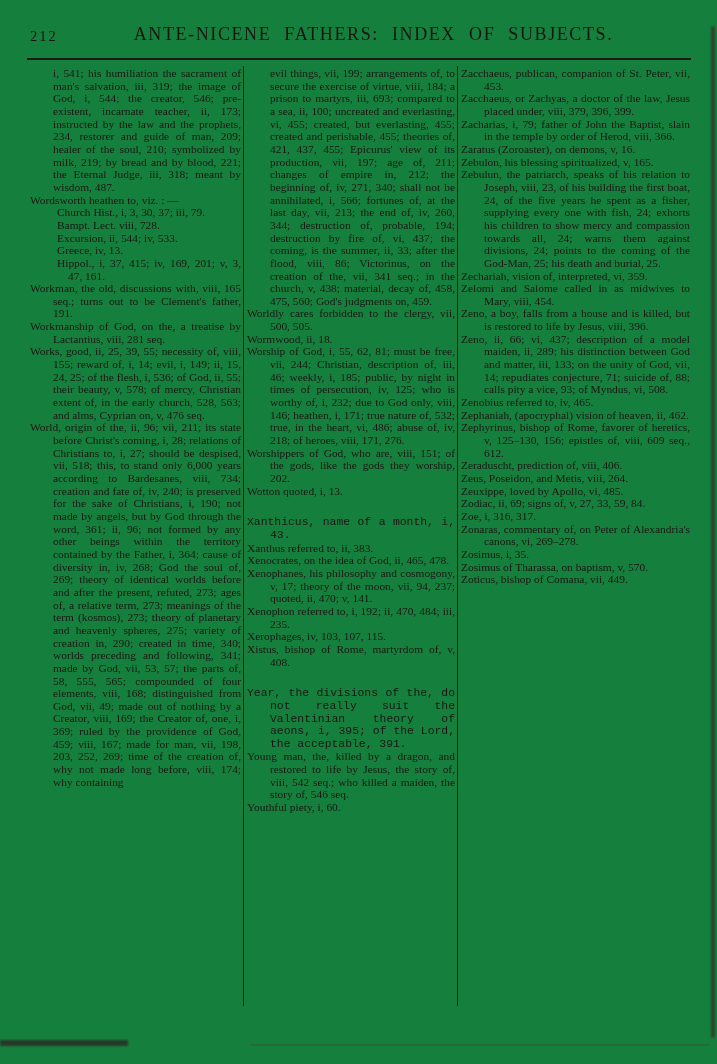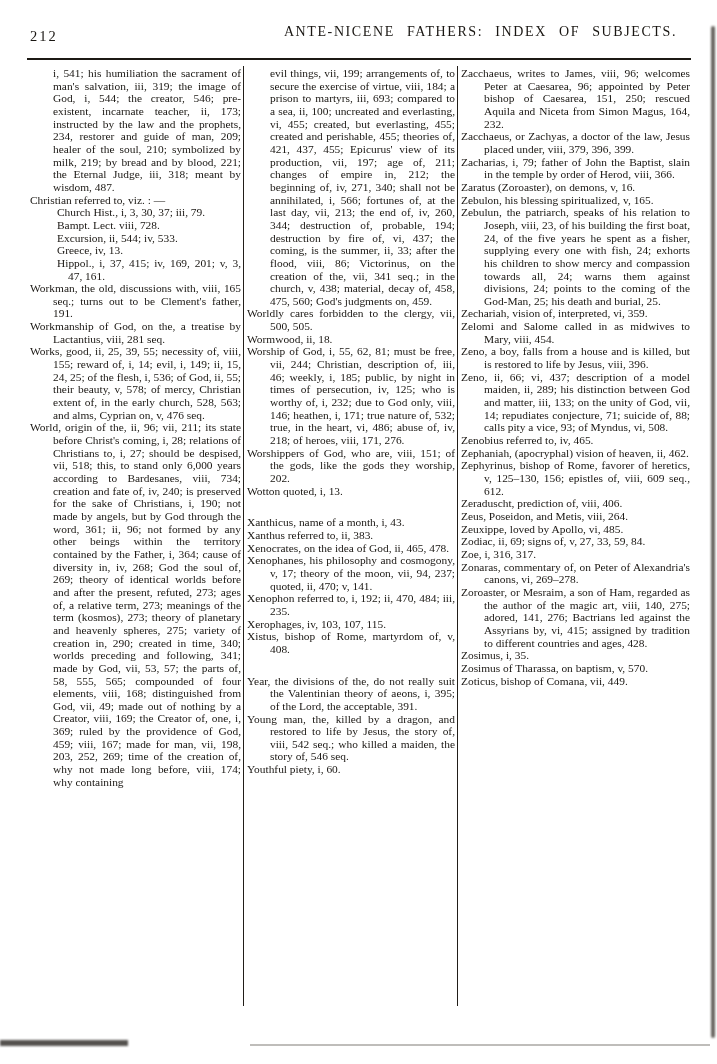--- a/index.html
+++ b/index.html
@@ -4,37 +4,37 @@
 <style>
   html, body { margin: 0; padding: 0; }
   body {
     width: 717px; height: 1064px;
     background: #e9e7e1;
     font-family: "Liberation Serif", "DejaVu Serif", serif;
   }
   .page {
     position: relative;
     width: 717px; height: 1064px;
-    background: #ffffff;
+    background: #15803d;
     overflow: hidden;
     color: #191612;
   }
   .page-number {
     position: absolute;
     left: 30px; top: 28px;
     font-size: 14.5px;
     letter-spacing: 2px;
     font-weight: 500;
   }
   .page-title {
     position: absolute;
     left: 70px; right: 40px; top: 24px;
     margin: 0;
-    text-align: right;
-    font-size: 14px;
+    text-align: center;
+    font-size: 18px;
     font-weight: 500;
     letter-spacing: 1.6px;
     word-spacing: 7px;
     white-space: nowrap;
   }
   .header-rule {
     position: absolute;
     left: 27px; top: 58px;
     width: 664px; height: 2px;
     background: #1c1914;
@@ -51,21 +51,21 @@
     line-height: 12.65px;
     text-align: justify;
   }
   .col-1 { width: 211px; }
   .col-2 { width: 208px; }
   .col-3 { width: 229px; }
   .para { margin: 0; }
   .para.entry { padding-left: 23px; text-indent: -23px; }
   .para.cont  { padding-left: 23px; text-indent: 0; }
   .para.sub   { padding-left: 38px; text-indent: -11px; }
-  .para.gap   { margin-top: 19px; }
+  .para.gap   { margin-top: 19px; font-family: Liberation Mono, monospace; }
   .col-rule {
     position: absolute;
     top: 66px; height: 940px;
     width: 1px;
     background: #211d18;
   }
   .rule-1 { left: 243px; }
   .rule-2 { left: 457px; }
   
   .edge-right {
@@ -98,21 +98,21 @@
 <body>
 
 <div class="page">
   <span class="page-number">212</span>
   <h1 class="page-title">ANTE-NICENE FATHERS: INDEX OF SUBJECTS.</h1>
   <div class="header-rule"></div>
 
   <div class="page-body">
     <div class="column col-1">
         <p class="para cont">i, 541; his humiliation the sacrament of man's salvation, iii, 319; the image of God, i, 544; the creator, 546; pre-existent, incarnate teacher, ii, 173; instructed by the law and the prophets, 234, restorer and guide of man, 209; healer of the soul, 210; symbolized by milk, 219; by bread and by blood, 221; the Eternal Judge, iii, 318; meant by wisdom, 487.</p>
-        <p class="para entry">Christian referred to, viz. : —</p>
+        <p class="para entry">Wordsworth heathen to, viz. : —</p>
         <p class="para sub">Church Hist., i, 3, 30, 37; iii, 79.</p>
         <p class="para sub">Bampt. Lect. viii, 728.</p>
         <p class="para sub">Excursion, ii, 544; iv, 533.</p>
         <p class="para sub">Greece, iv, 13.</p>
         <p class="para sub">Hippol., i, 37, 415; iv, 169, 201; v, 3, 47, 161.</p>
         <p class="para entry">Workman, the old, discussions with, viii, 165 seq.; turns out to be Clement's father, 191.</p>
         <p class="para entry">Workmanship of God, on the, a treatise by Lactantius, viii, 281 seq.</p>
         <p class="para entry">Works, good, ii, 25, 39, 55; necessity of, viii, 155; reward of, i, 14; evil, i, 149; ii, 15, 24, 25; of the flesh, i, 536; of God, ii, 55; their beauty, v, 578; of mercy, Christian extent of, in the early church, 528, 563; and alms, Cyprian on, v, 476 seq.</p>
         <p class="para entry">World, origin of the, ii, 96; vii, 211; its state before Christ's coming, i, 28; relations of Christians to, i, 27; should be despised, vii, 518; this, to stand only 6,000 years according to Bardesanes, viii, 734; creation and fate of, iv, 240; is preserved for the sake of Christians, i, 190; not made by angels, but by God through the word, 361; ii, 96; not formed by any other beings within the territory contained by the Father, i, 364; cause of diversity in, iv, 268; God the soul of, 269; theory of identical worlds before and after the present, refuted, 273; ages of, a relative term, 273; meanings of the term (kosmos), 273; theory of planetary and heavenly spheres, 275; variety of creation in, 290; created in time, 340; worlds preceding and following, 341; made by God, vii, 53, 57; the parts of, 58, 555, 565; compounded of four elements, viii, 168; distinguished from God, vii, 49; made out of nothing by a Creator, viii, 169; the Creator of, one, i, 369; ruled by the providence of God, 459; viii, 167; made for man, vii, 198, 203, 252, 269; time of the creation of, why not made long before, viii, 174; why containing</p>
       </div>
@@ -128,40 +128,39 @@
         <p class="para entry">Xenocrates, on the idea of God, ii, 465, 478.</p>
         <p class="para entry">Xenophanes, his philosophy and cosmogony, v, 17; theory of the moon, vii, 94, 237; quoted, ii, 470; v, 141.</p>
         <p class="para entry">Xenophon referred to, i, 192; ii, 470, 484; iii, 235.</p>
         <p class="para entry">Xerophages, iv, 103, 107, 115.</p>
         <p class="para entry">Xistus, bishop of Rome, martyrdom of, v, 408.</p>
         <p class="para entry gap">Year, the divisions of the, do not really suit the Valentinian theory of aeons, i, 395; of the Lord, the acceptable, 391.</p>
         <p class="para entry">Young man, the, killed by a dragon, and restored to life by Jesus, the story of, viii, 542 seq.; who killed a maiden, the story of, 546 seq.</p>
         <p class="para entry">Youthful piety, i, 60.</p>
       </div>
     <div class="column col-3">
-        <p class="para entry">Zacchaeus, writes to James, viii, 96; welcomes Peter at Caesarea, 96; appointed by Peter bishop of Caesarea, 151, 250; rescued Aquila and Niceta from Simon Magus, 164, 232.</p>
+        <p class="para entry">Zacchaeus, publican, companion of St. Peter, vii, 453.</p>
         <p class="para entry">Zacchaeus, or Zachyas, a doctor of the law, Jesus placed under, viii, 379, 396, 399.</p>
         <p class="para entry">Zacharias, i, 79; father of John the Baptist, slain in the temple by order of Herod, viii, 366.</p>
         <p class="para entry">Zaratus (Zoroaster), on demons, v, 16.</p>
         <p class="para entry">Zebulon, his blessing spiritualized, v, 165.</p>
         <p class="para entry">Zebulun, the patriarch, speaks of his relation to Joseph, viii, 23, of his building the first boat, 24, of the five years he spent as a fisher, supplying every one with fish, 24; exhorts his children to show mercy and compassion towards all, 24; warns them against divisions, 24; points to the coming of the God-Man, 25; his death and burial, 25.</p>
         <p class="para entry">Zechariah, vision of, interpreted, vi, 359.</p>
         <p class="para entry">Zelomi and Salome called in as midwives to Mary, viii, 454.</p>
         <p class="para entry">Zeno, a boy, falls from a house and is killed, but is restored to life by Jesus, viii, 396.</p>
         <p class="para entry">Zeno, ii, 66; vi, 437; description of a model maiden, ii, 289; his distinction between God and matter, iii, 133; on the unity of God, vii, 14; repudiates conjecture, 71; suicide of, 88; calls pity a vice, 93; of Myndus, vi, 508.</p>
         <p class="para entry">Zenobius referred to, iv, 465.</p>
         <p class="para entry">Zephaniah, (apocryphal) vision of heaven, ii, 462.</p>
         <p class="para entry">Zephyrinus, bishop of Rome, favorer of heretics, v, 125–130, 156; epistles of, viii, 609 seq., 612.</p>
         <p class="para entry">Zeraduscht, prediction of, viii, 406.</p>
         <p class="para entry">Zeus, Poseidon, and Metis, viii, 264.</p>
         <p class="para entry">Zeuxippe, loved by Apollo, vi, 485.</p>
         <p class="para entry">Zodiac, ii, 69; signs of, v, 27, 33, 59, 84.</p>
         <p class="para entry">Zoe, i, 316, 317.</p>
         <p class="para entry">Zonaras, commentary of, on Peter of Alexandria's canons, vi, 269–278.</p>
-        <p class="para entry">Zoroaster, or Mesraim, a son of Ham, regarded as the author of the magic art, viii, 140, 275; adored, 141, 276; Bactrians led against the Assyrians by, vi, 415; assigned by tradition to different countries and ages, 428.</p>
         <p class="para entry">Zosimus, i, 35.</p>
         <p class="para entry">Zosimus of Tharassa, on baptism, v, 570.</p>
         <p class="para entry">Zoticus, bishop of Comana, vii, 449.</p>
       </div>
   </div>
 
   <div class="col-rule rule-1"></div>
   <div class="col-rule rule-2"></div>
 
   <div class="edge-right"></div>

